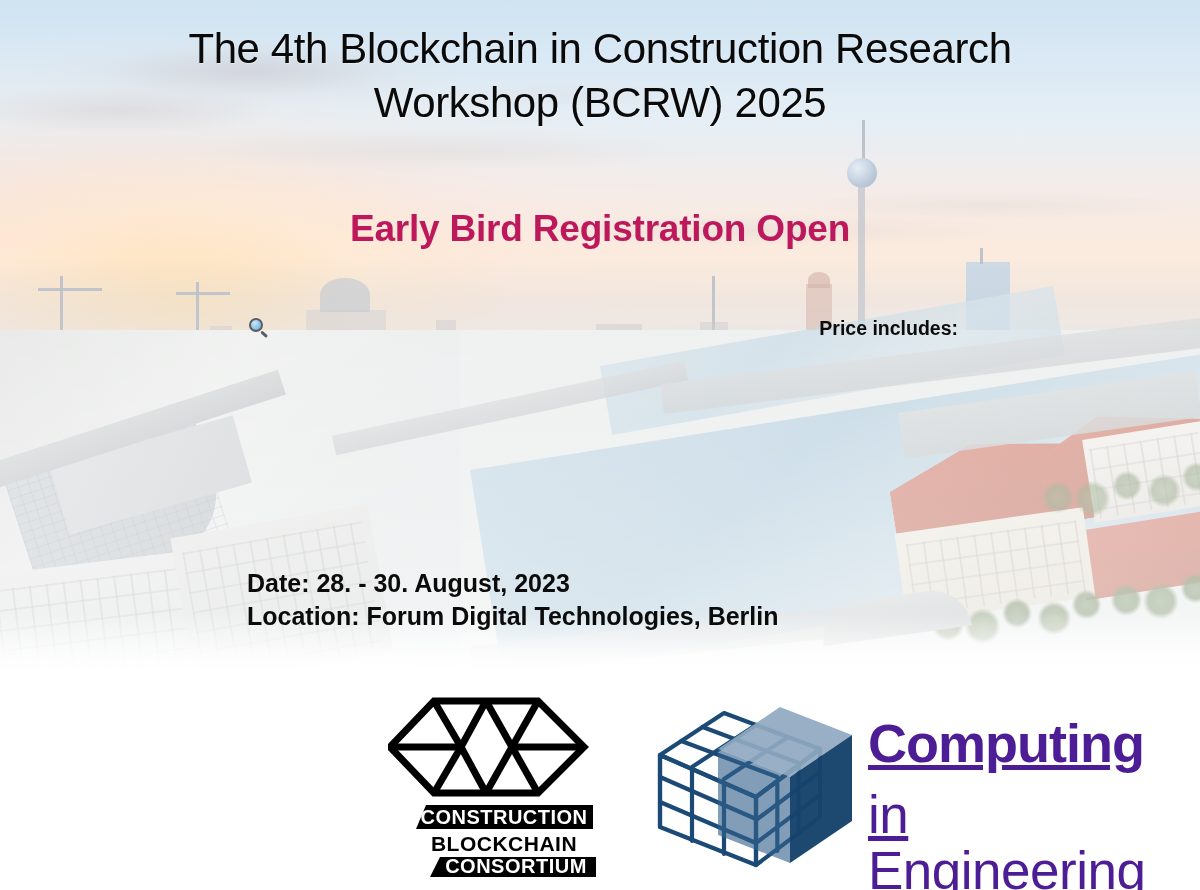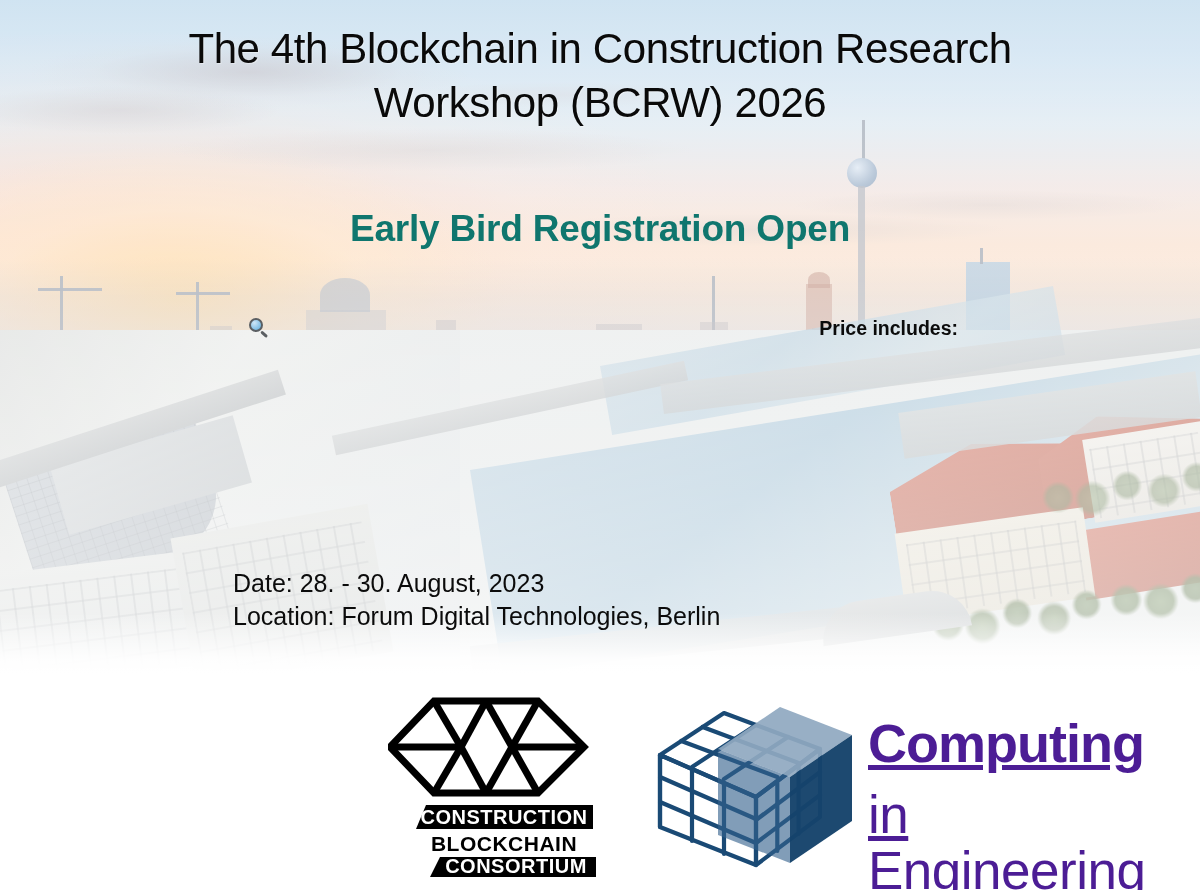--- a/index.html
+++ b/index.html
@@ -141,21 +141,21 @@
     text-align: center;
     font-size: 42px; font-weight: normal; line-height: 1.28;
     color: #0a0a0a;
     letter-spacing: -0.4px;
     text-shadow: 1px 1px 0 rgba(255,255,255,0.35);
   }
   .subtitle {
     position: absolute; left: 0; top: 208px; width: 1200px;
     text-align: center;
     font-size: 37px; font-weight: bold;
-    color: #0f766e;
+    color: #be185d;
     letter-spacing: -0.2px;
   }
 
   .includes {
     position: absolute; left: 248px; top: 316px; width: 710px;
     font-size: 19.5px; font-weight: bold; line-height: 1.28;
     color: #0b0b0b;
   }
   .inc-row { display: flex; align-items: flex-start; margin-bottom: 1px; }
   .inc-icon { flex: 0 0 auto; margin-right: 6px; line-height: 1; }
@@ -183,22 +183,22 @@
   }
   .chk::after {
     content: "";
     position: absolute; left: 5px; top: 2px;
     width: 6px; height: 11px;
     border: solid #ffffff; border-width: 0 3px 3px 0;
     transform: rotate(42deg);
   }
 
   .datelines {
-    position: absolute; left: 233px; top: 567px;
-    font-size: 25px; font-weight: normal; line-height: 1.32;
+    position: absolute; left: 247px; top: 567px;
+    font-size: 25px; font-weight: bold; line-height: 1.32;
     color: #0b0b0b;
   }
 
   
   .logos {
     position: absolute; left: 0; top: 673px; width: 1200px; height: 217px;
     background: #ffffff;
   }
   .cbc-logo { position: absolute; left: 388px; top: 22px; width: 216px; height: 182px; }
   .cbc-logo svg { display: block; }
@@ -302,21 +302,21 @@
     <div class="dark-roof" style="left:820px; top:596px; width:150px; height:40px; transform:rotate(-8deg); border-radius:40px 40px 0 0; background:linear-gradient(180deg,#cbcfd0 0%,#b7bcbe 100%);"></div>
 
     <div class="pale-wash"></div>
     <div class="bottom-fade"></div>
   </div>
 
   <div class="overlay">
 
     <div class="title">
       <div>The 4th Blockchain in Construction Research</div>
-      <div>Workshop (BCRW) 2026</div>
+      <div>Workshop (BCRW) 2025</div>
     </div>
 
     <div class="subtitle">Early Bird Registration Open</div>
 
     <div class="includes">
 
       <div class="inc-row">
         <span class="inc-icon">
           <span class="mag"><span class="lens"></span><span class="handle"></span></span>
         </span>

